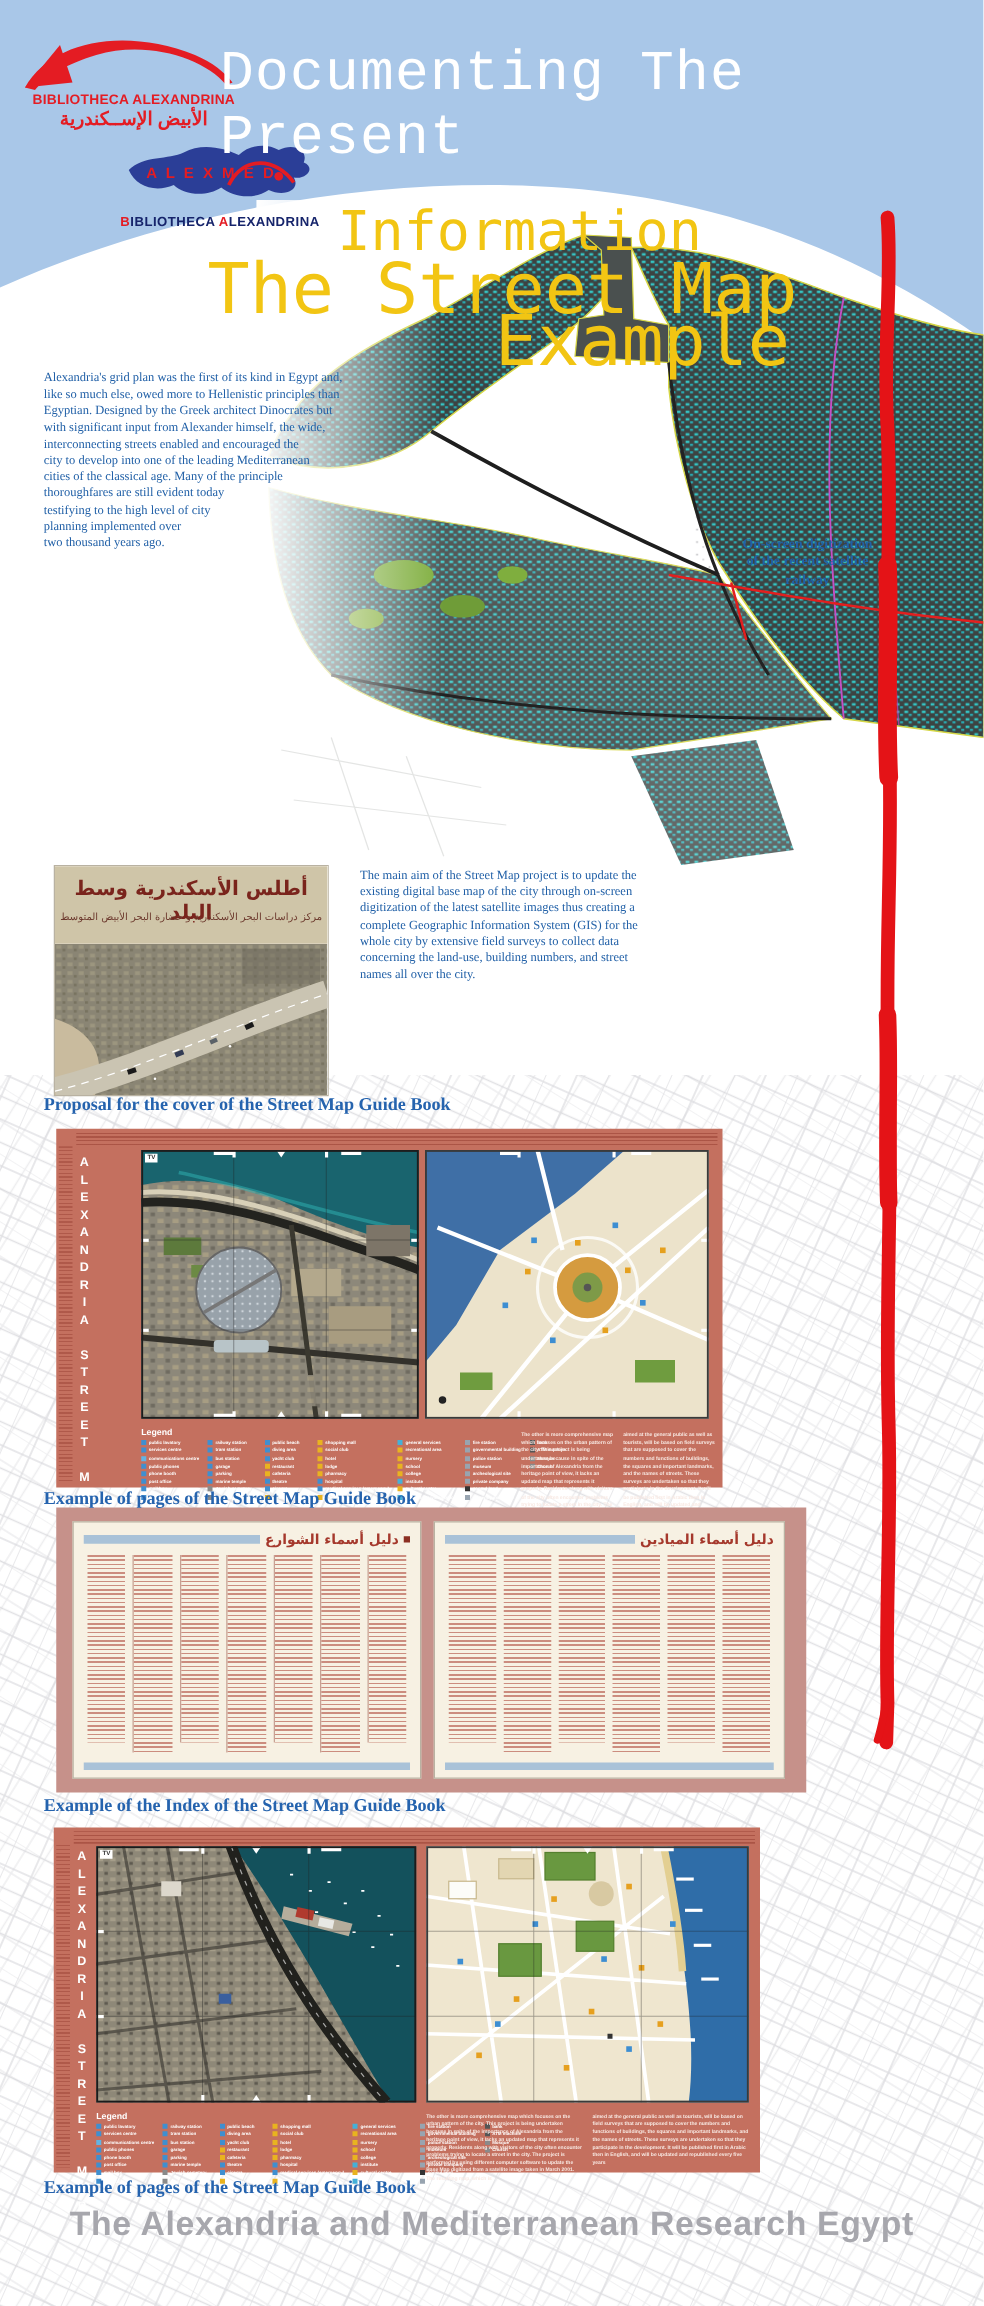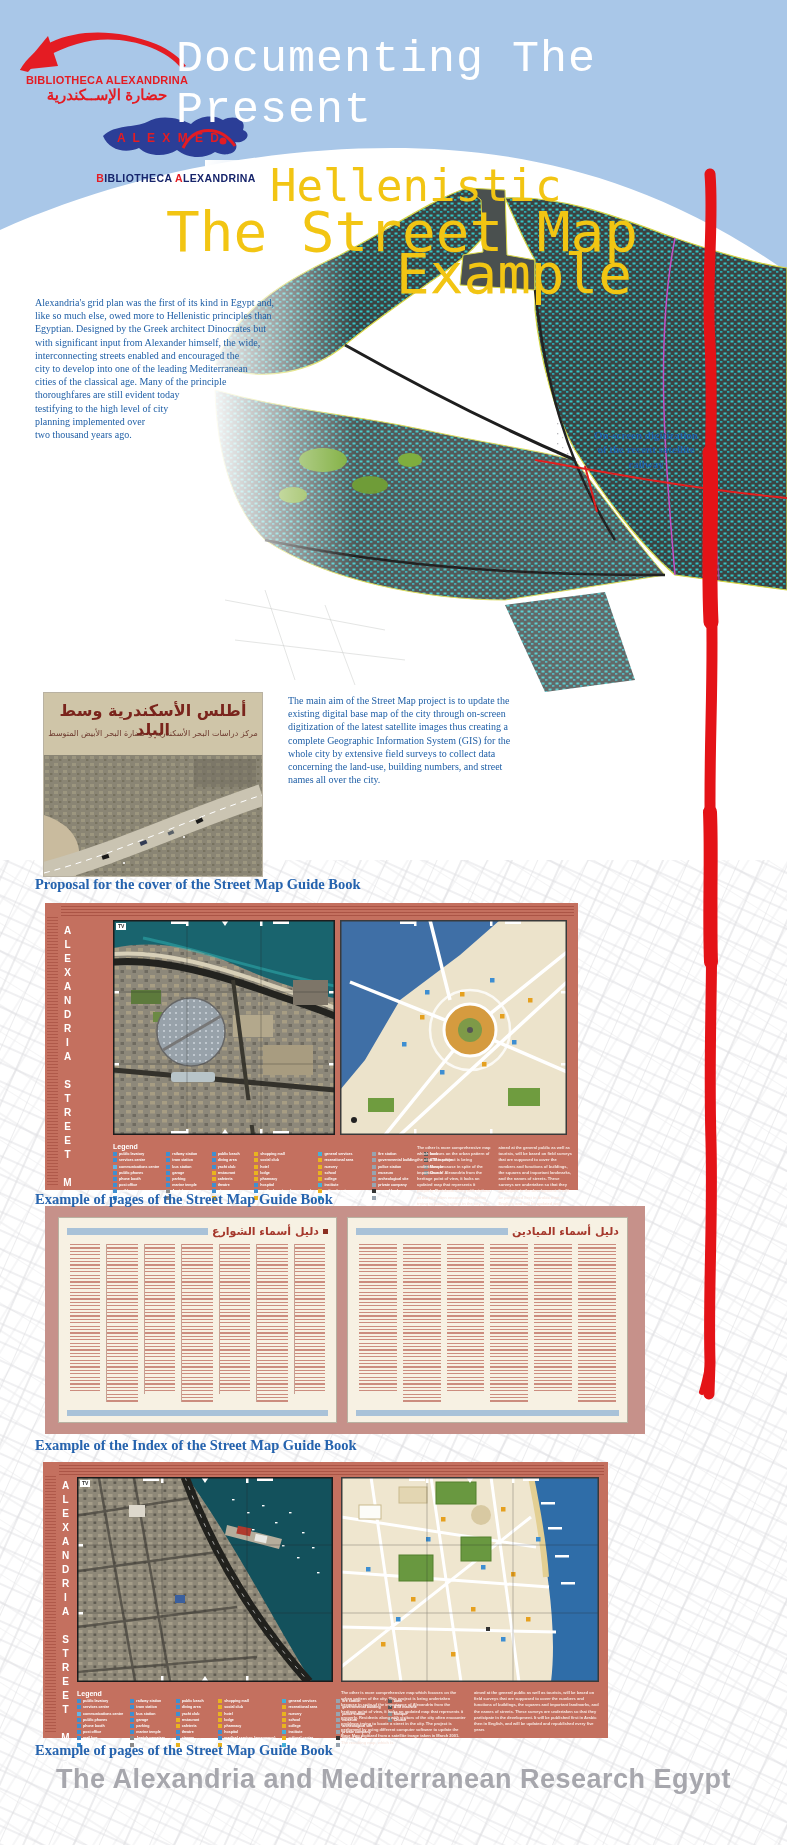--- a/index.html
+++ b/index.html
@@ -98,21 +98,21 @@
 
   <svg class="abs" style="left:0;top:0;z-index:1;" width="787" height="300" viewBox="0 0 787 300">
     <path d="M0,0 L787,0 L787,272 C640,168 500,148 392,148 C270,148 130,172 0,230 Z" fill="#a9c7e8"></path>
   </svg>
 
   <svg class="abs" style="left:12px;top:20px;z-index:3;" width="190" height="56" viewBox="0 0 190 56">
     <path d="M8,50 C30,12 88,2 144,24 C158,30 168,38 174,46 L169,48 C151,26 105,12 65,24 C41,31 24,42 16,52 Z" fill="#e41c23"></path>
     <path d="M8,50 L36,16 L46,46 Z" fill="#e41c23"></path>
   </svg>
   <div class="abs ba-name">BIBLIOTHECA ALEXANDRINA</div>
-  <div class="abs ba-arabic">حضارة الإســكندرية</div>
+  <div class="abs ba-arabic">الأبيض الإســكندرية</div>
 
   <svg class="abs" style="left:95px;top:108px;z-index:3;" width="160" height="60" viewBox="0 0 160 60">
     <path d="M8,28 C20,16 40,20 52,14 C66,6 84,10 96,16 C104,8 118,6 128,12 C140,6 152,12 148,22 C158,26 150,36 140,34 C146,44 132,50 120,44 C108,52 92,50 82,42 C70,50 52,48 44,40 C30,46 14,42 8,28 Z" fill="#2b3e97"></path>
     <path d="M88,40 C100,16 126,18 140,38" stroke="#e41c23" stroke-width="3" fill="none"></path>
     <circle cx="128" cy="33" r="3.5" fill="#e41c23"></circle>
     <text x="22" y="34" font-size="12" font-weight="bold" fill="#e41c23" letter-spacing="2">A L E X   M E D</text>
   </svg>
   <div class="abs am-sub"><span class="red">B</span><span>IBLIOTHECA </span><span class="red">A</span><span>LEXANDRINA</span></div>
 
   <div class="abs doc-title">Documenting The Present</div>
@@ -149,21 +149,21 @@
     <path d="M330,130 C340,220 360,300 410,380" stroke="#222" stroke-width="2.5" fill="none"></path>
     <path d="M470,78 C450,180 460,300 470,415" stroke="#c44fc4" stroke-width="1.5" fill="none"></path>
     <path d="M505,120 C495,230 508,330 514,420" stroke="#b348b3" stroke-width="1.2" fill="none" opacity=".8"></path>
     <path d="M330,300 C400,312 480,328 582,338 M380,306 L392,352" stroke="#e21f1f" stroke-width="2" fill="none"></path>
     <rect x="0" y="0" width="150" height="535" fill="url(#fadeL)"></rect>
     <g stroke="#c9ccc9" stroke-width="1" opacity=".5">
       <path d="M20,440 L180,470 M30,480 L200,500 M60,430 L90,520 M120,445 L150,525" fill="none"></path>
     </g>
   </svg>
 
-  <div class="abs hero-l1">Hellenistic</div>
+  <div class="abs hero-l1">Information</div>
   <div class="abs hero-l2">The Street Map</div>
   <div class="abs hero-l3">Example</div>
 
   <div class="abs body-text intro pre">Alexandria's grid plan was the first of its kind in Egypt and,
 like so much else, owed more to Hellenistic principles than
 Egyptian. Designed by the Greek architect Dinocrates but
 with significant input from Alexander himself, the wide,
 interconnecting streets enabled and encouraged the
 city to develop into one of the leading Mediterranean
 cities of the classical age. Many of the principle

